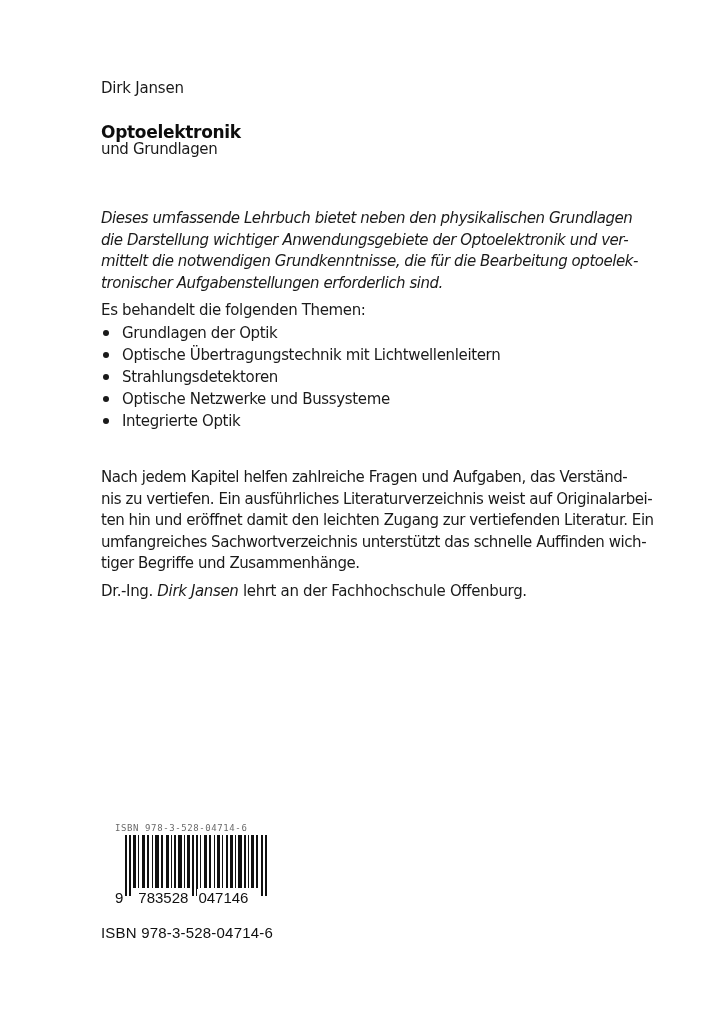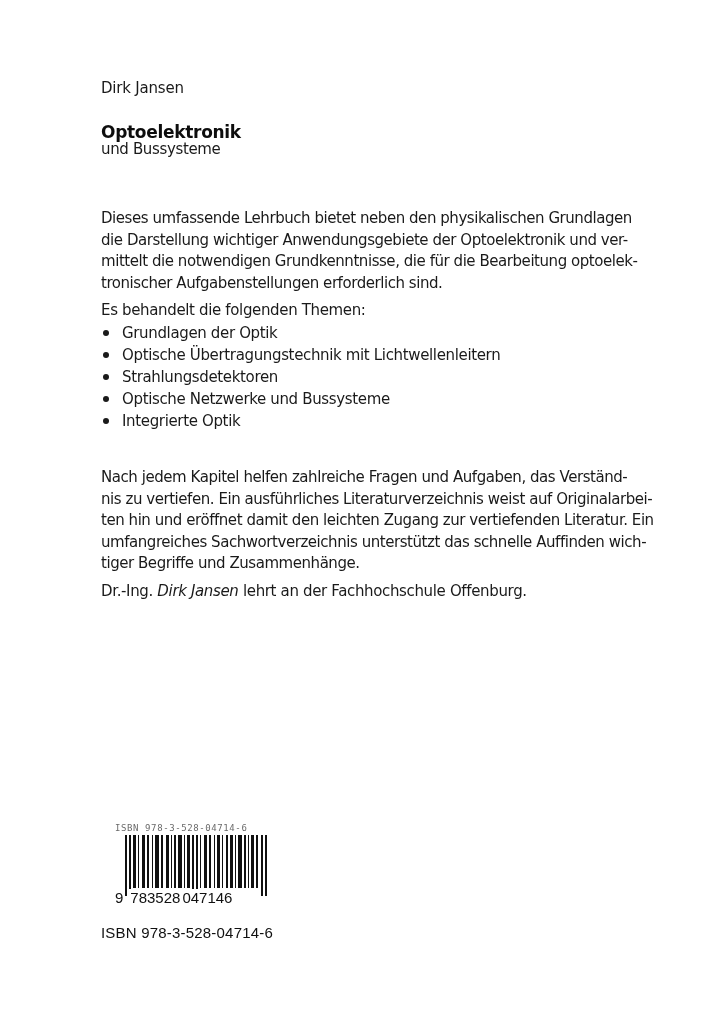--- a/index.html
+++ b/index.html
@@ -54,21 +54,21 @@
     }
     .para .line {
       display: block;
       text-align: justify;
       text-align-last: justify;
       white-space: nowrap;
     }
     .para .line.last {
       text-align-last: left;
     }
-    .p1 { top: 208px; }
+    .p1 { top: 208px; font-style: italic; }
     .themes-intro {
       position: absolute;
       left: 101px; top: 301px;
       font-size: 15px;
       letter-spacing: -0.35px;
     }
     .themes {
       position: absolute;
       left: 101px; top: 322px;
       margin: 0; padding: 0;
@@ -128,40 +128,40 @@
     .barcode-digits {
       position: absolute;
       left: 0; top: 66px;
       font-family: "Liberation Sans", sans-serif;
       font-size: 15px;
       color: #111;
       white-space: nowrap;
       background: transparent;
     }
     .barcode-digits .first { margin-right: 6px; }
-    .barcode-digits .grp { background: #fff; padding: 0 1px; }
+    .barcode-digits .grp { background: #fff; padding: 0 1px; margin-left: 8px; }
     .isbn-text {
       position: absolute;
       left: 101px; top: 924px;
       font-family: "Liberation Sans", sans-serif;
       font-size: 15px;
       letter-spacing: 0.2px;
       color: #111;
     }
   </style>
 </head>
 <body>
 
 <div class="page">
 
   <div class="author">Dirk Jansen</div>
   <div class="title">Optoelektronik</div>
 
   <div class="subtitle">
-    <div>und Bussysteme</div>
+    <div>und Grundlagen</div>
   </div>
 
   <div class="para p1">
     <span class="line">Dieses umfassende Lehrbuch bietet neben den physikalischen Grundlagen</span>
     <span class="line">die Darstellung wichtiger Anwendungsgebiete der Optoelektronik und ver-</span>
     <span class="line">mittelt die notwendigen Grundkenntnisse, die für die Bearbeitung optoelek-</span>
     <span class="line last">tronischer Aufgabenstellungen erforderlich sind.</span>
   </div>
 
   <div class="themes-intro">Es behandelt die folgenden Themen:</div>

